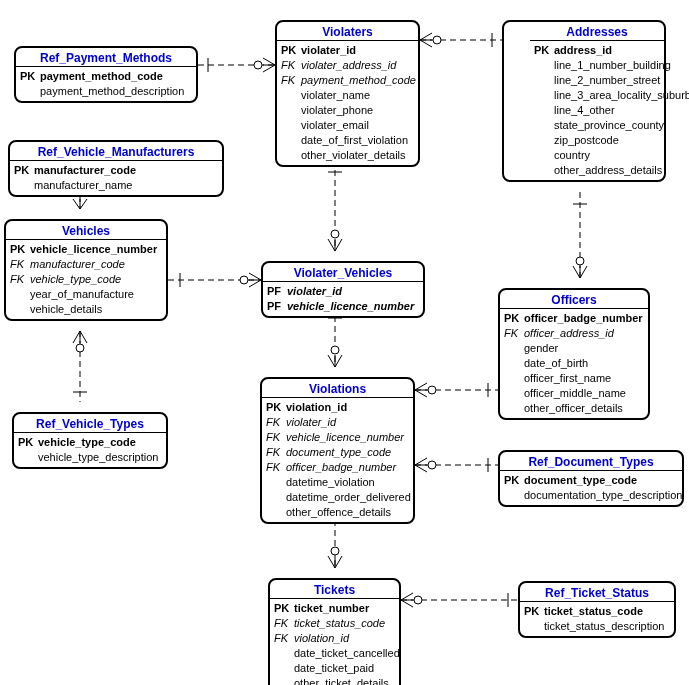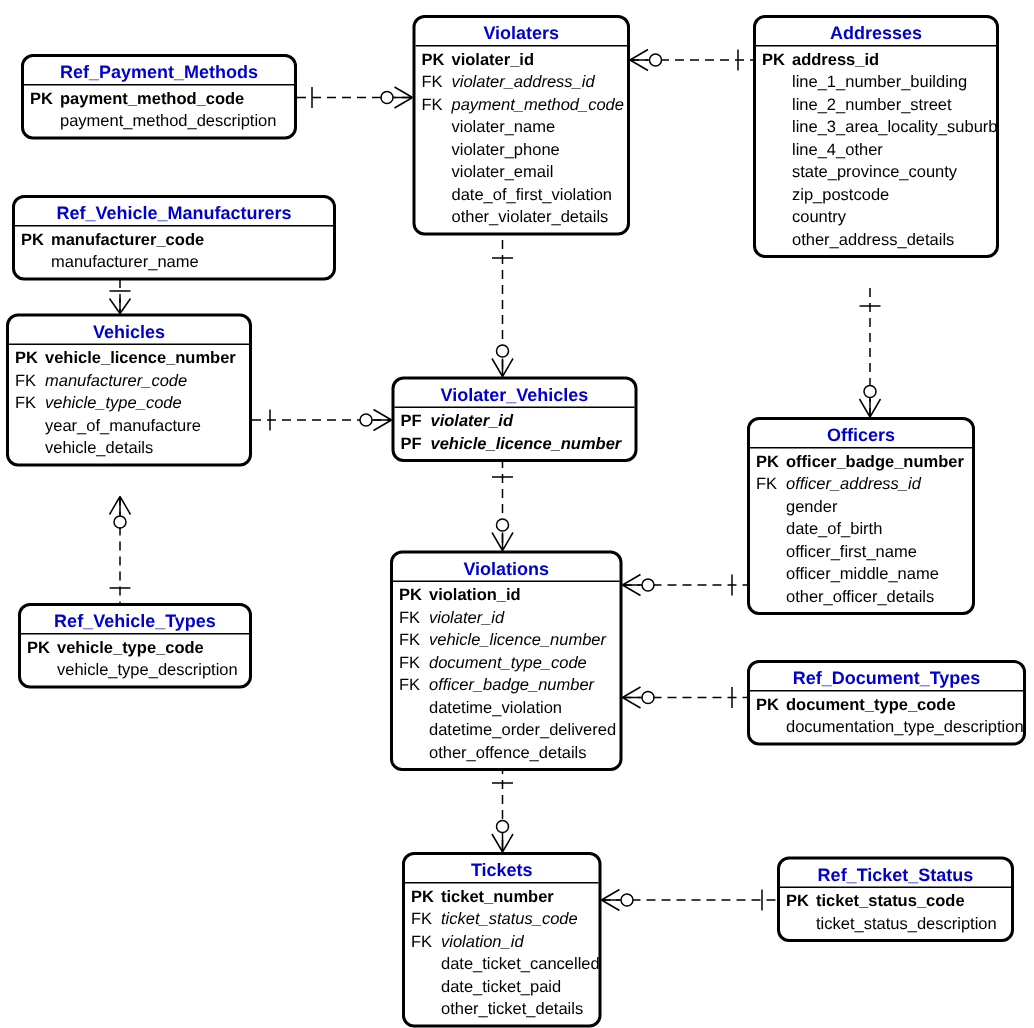--- a/index.html
+++ b/index.html
@@ -11,20 +11,21 @@
     font-family: Arial, Helvetica, sans-serif;
     font-size: 11px;
     position: relative;
   }
   .entity {
     position: absolute;
     border: 2px solid #000;
     background: #fff;
     border-radius: 8px;
     box-sizing: border-box;
+    margin-top: 10px;
   }
   .entity-header {
     text-align: center;
     color: #0000cc;
     font-weight: bold;
     padding: 3px 4px 1px;
     border-bottom: 1px solid #000;
     font-size: 12px;
   }
   .entity-body {
@@ -41,21 +42,21 @@
     flex-shrink: 0;
     font-weight: bold;
     font-style: normal;
   }
   .name-col {
     flex: 1;
   }
   .pk .name-col { font-weight: bold; }
   .fk .name-col { font-style: italic; }
   .pf .name-col { font-weight: bold; font-style: italic; }
-  .fk .key-col { font-weight:normal;}
+  .fk .key-col { font-style: italic; font-weight:normal;}
   .note { font-style: normal; }
   svg.connectors {
     position: absolute;
     left: 0; top: 0;
     width: 689px; height: 685px;
     pointer-events: none;
   }
 </style>
 </head>
 <body>
@@ -305,21 +306,21 @@
         <div class="key-col"></div>
         <div class="name-col">date_ticket_paid</div>
       </div>
       <div class="attr-row ">
         <div class="key-col"></div>
         <div class="name-col">other_ticket_details</div>
       </div>
     </div>
 </div>
 
-<div class="entity" style="left:502px;top:10px;width:164px;">
+<div class="entity" style="left:502px;top:10px;width:164px;padding-left:26px;">
   <div class="entity-header">Addresses</div>
   <div class="entity-body">
       <div class="attr-row pk">
         <div class="key-col">PK</div>
         <div class="name-col">address_id</div>
       </div>
       <div class="attr-row ">
         <div class="key-col"></div>
         <div class="name-col">line_1_number_building</div>
       </div>

